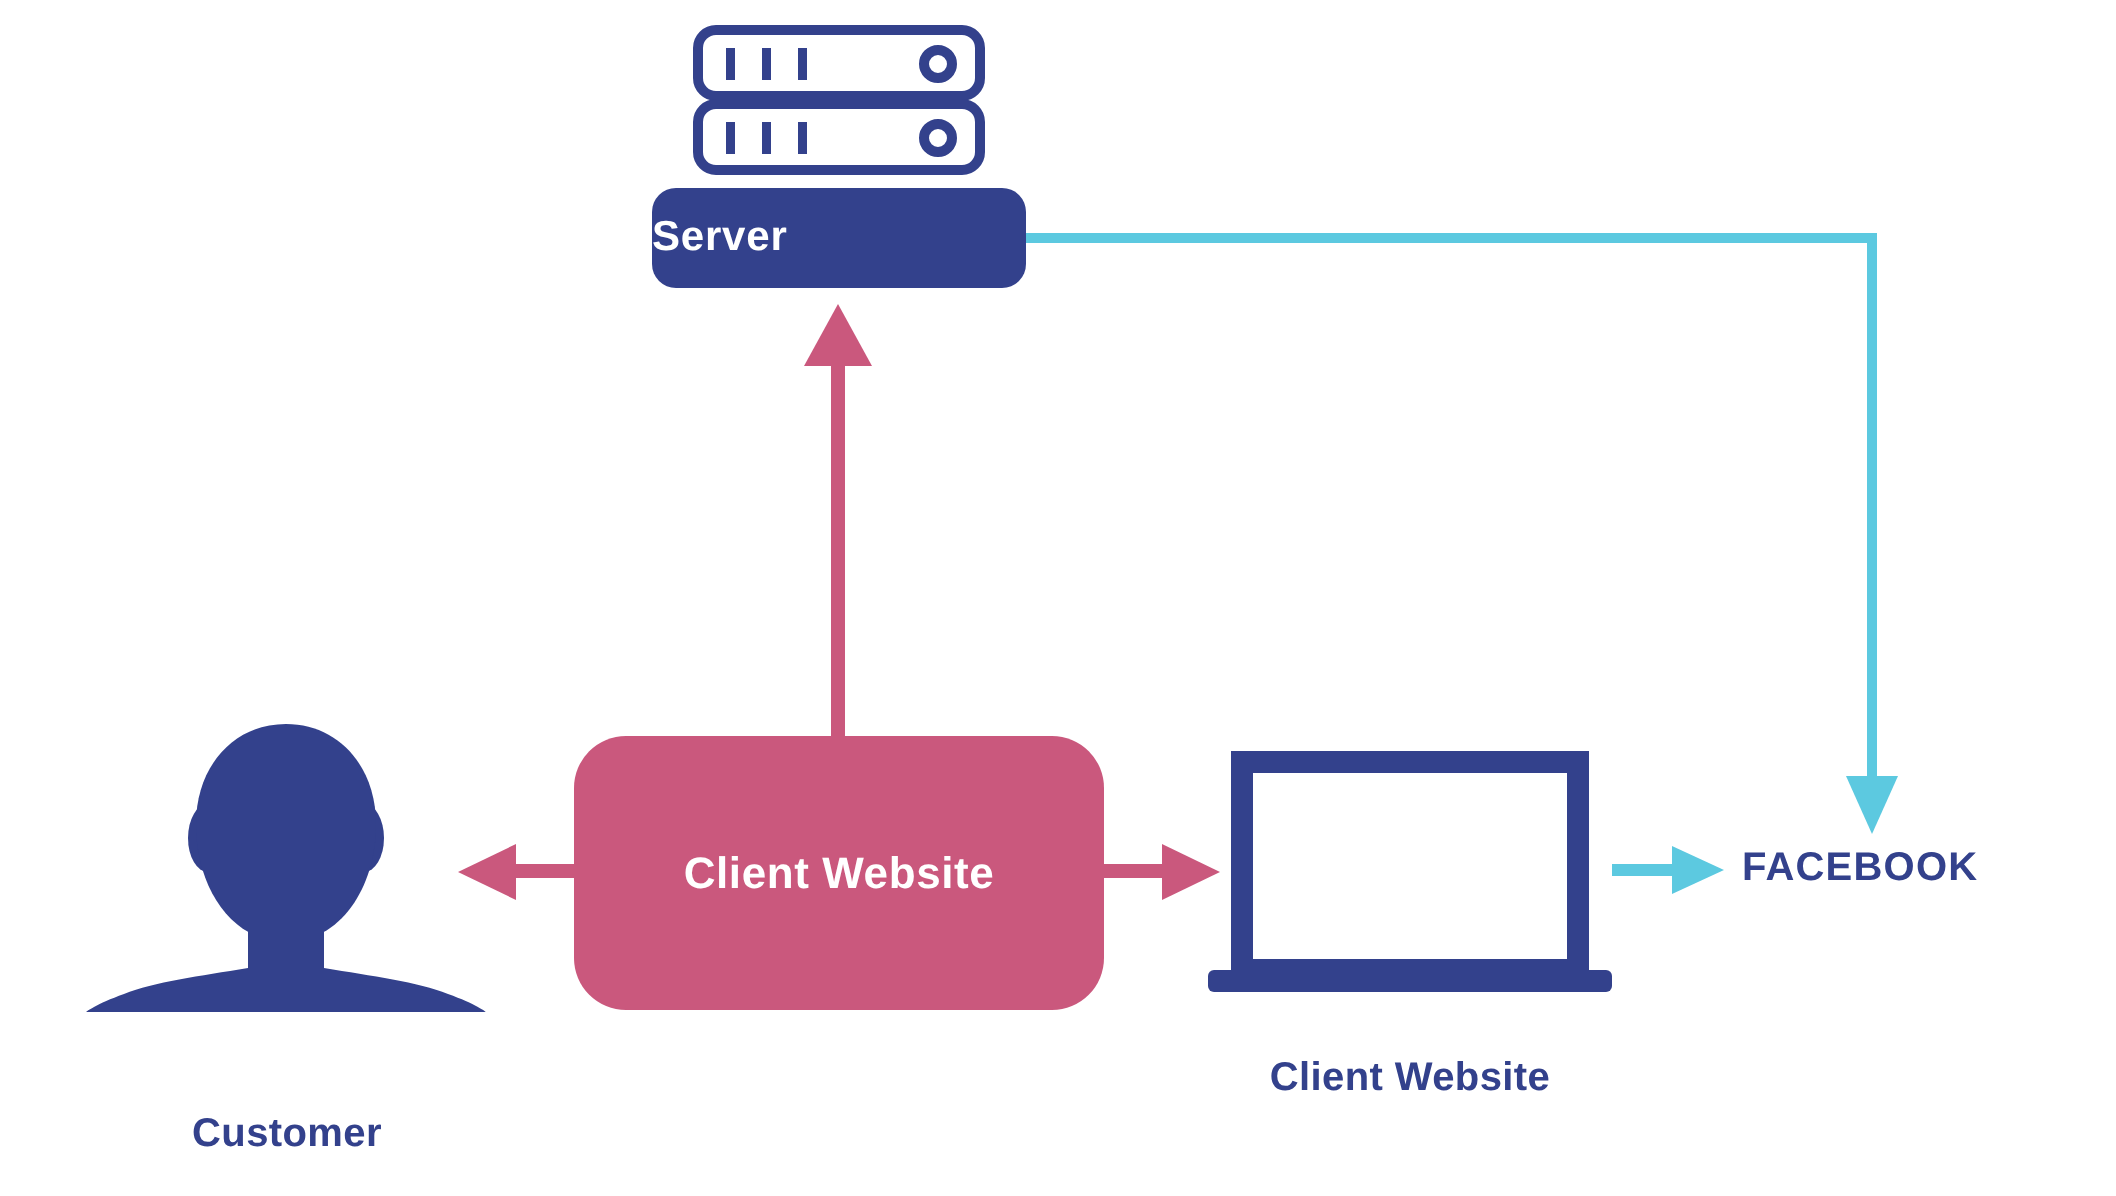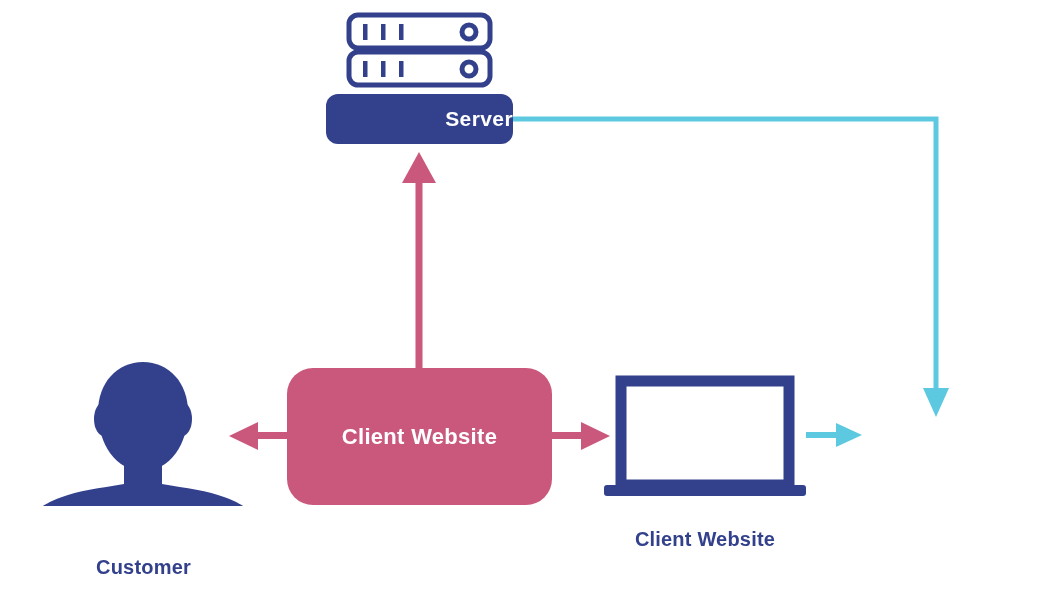--- a/index.html
+++ b/index.html
@@ -31,21 +31,21 @@
     white-space: nowrap;
     letter-spacing: 0.2px;
   }
   
   #server-box-label {
     left: 326px;
     top: 94px;
     width: 187px;
     height: 50px;
     line-height: 50px;
-    text-align: right;
+    text-align: left;
     color: #ffffff;
     font-size: 21px;
     letter-spacing: 0.4px;
   }
   
   #client-box-label {
     left: 287px;
     top: 368px;
     width: 265px;
     height: 137px;
@@ -164,14 +164,15 @@
   </svg>
 
   <div class="node-label" id="server-box-label">Server</div>
 
   <div class="node-label" id="client-box-label">Client Website</div>
 
   <div class="node-label" id="customer-caption">Customer</div>
 
   <div class="node-label" id="laptop-caption">Client Website</div>
 
+  <div class="node-label" id="facebook-label">FACEBOOK</div>
 
 </div>
 
 </body></html>

